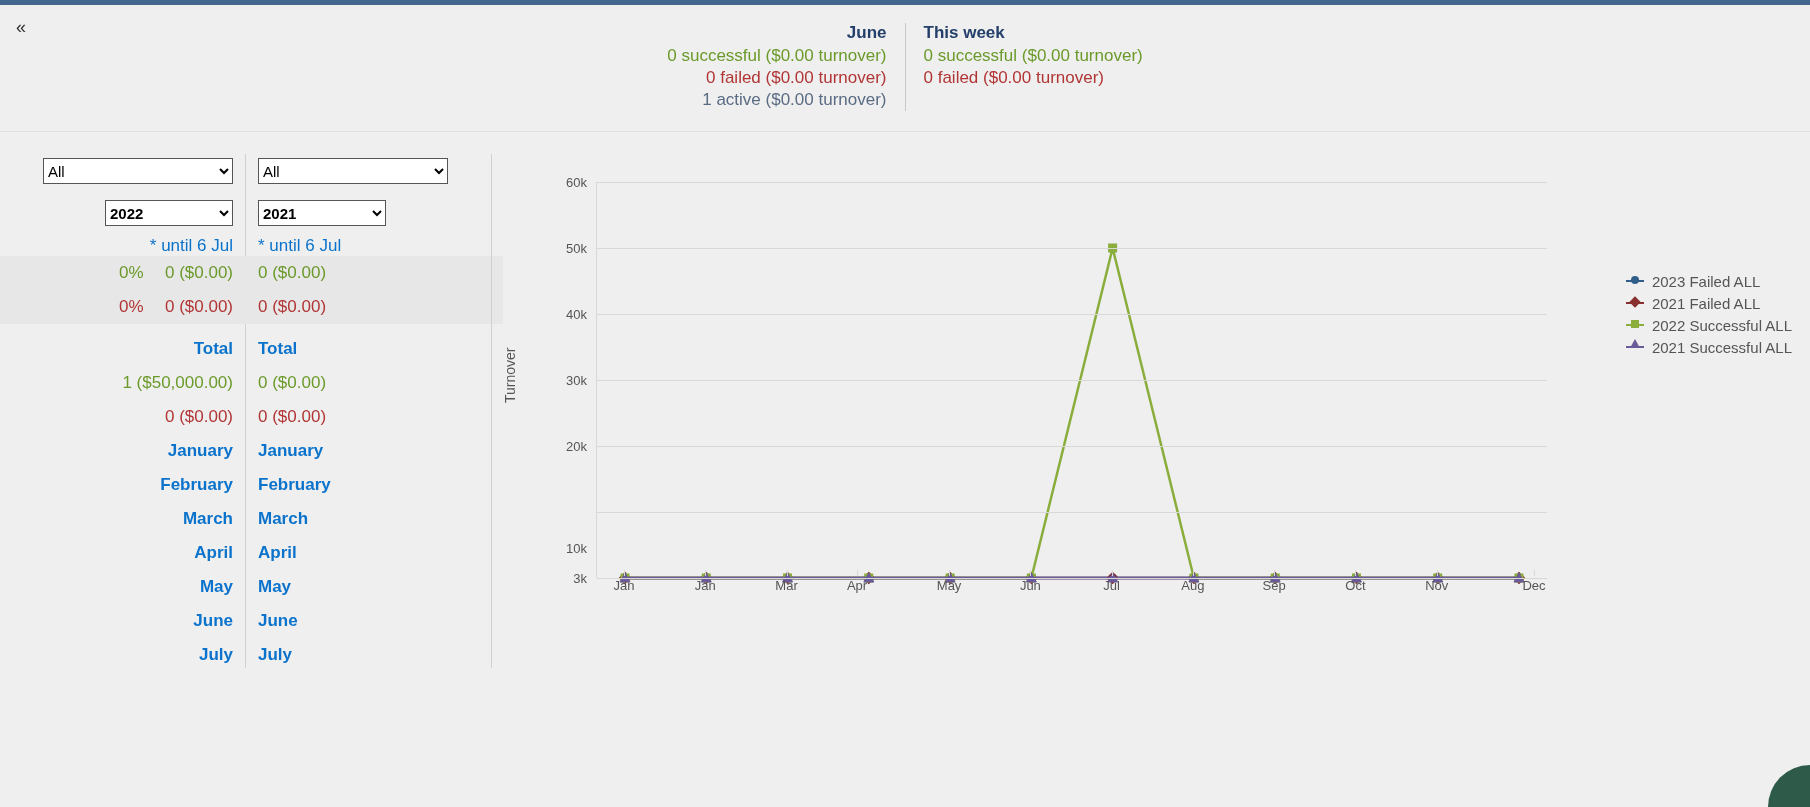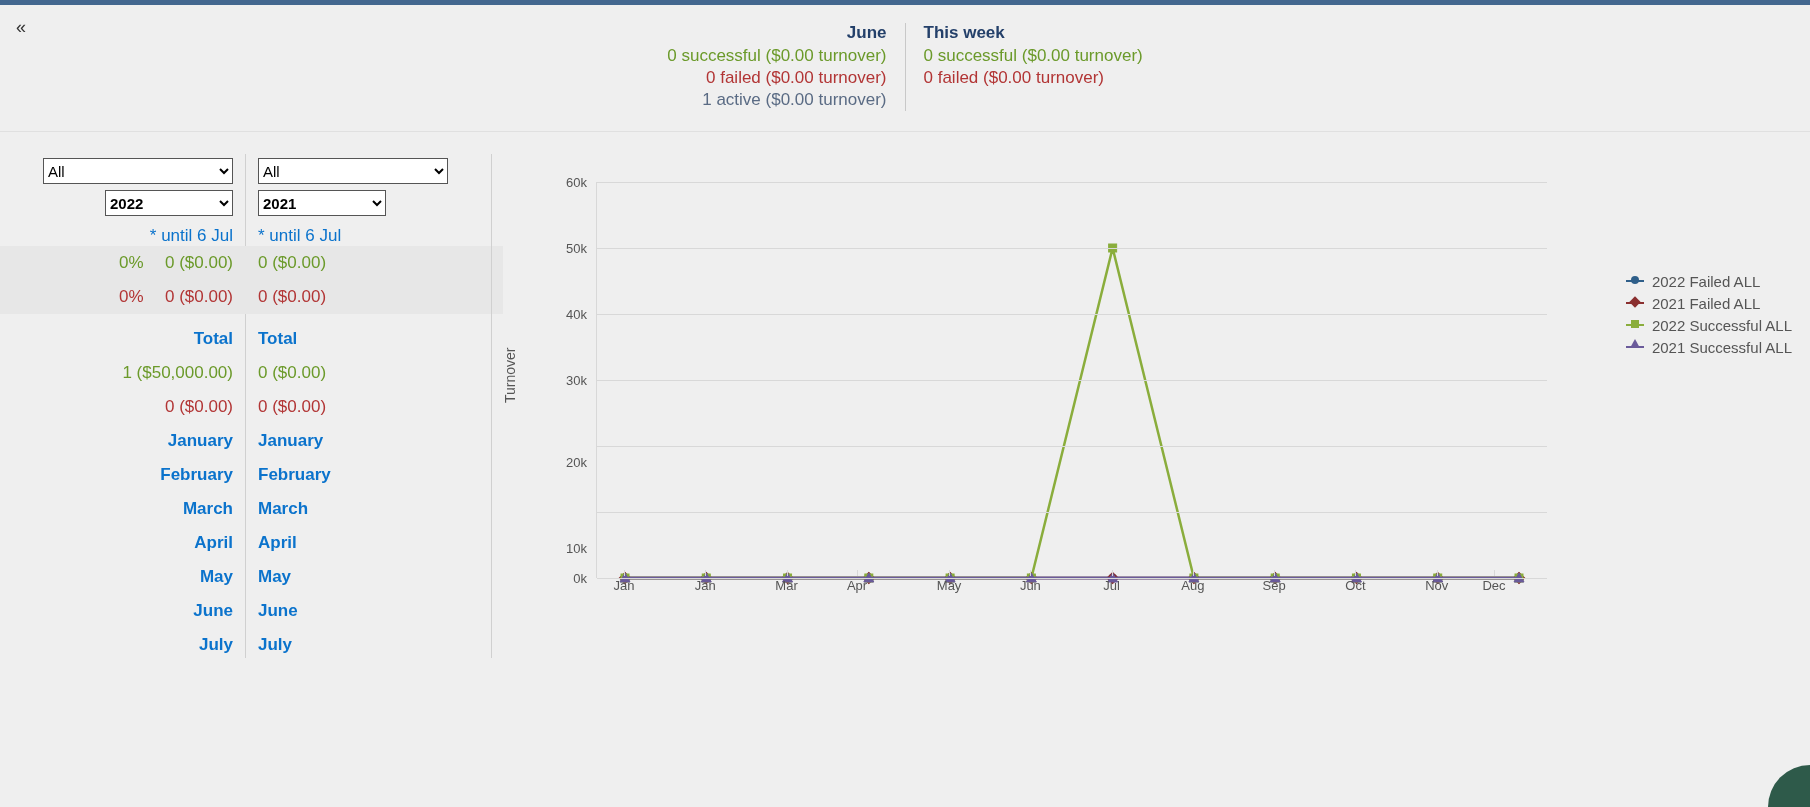--- a/index.html
+++ b/index.html
@@ -30,21 +30,21 @@
   .kpi .a{color:var(--muted);font-size:17px;line-height:22px;}
   .hr{height:1px;background:#e0e0e0;margin:20px 0 0 0;}
   
   .body{display:flex;align-items:stretch;margin-top:18px;}
   .side{display:flex;}
   .col{width:245px;padding:0;}
   .col-inner{padding:8px 12px 0 12px;}
   .vline{width:1px;background:#d0d0d0;margin:4px 0;}
   select{font-family:inherit;font-size:15px;height:26px;border:1px solid #555;background:#fff;}
   .sel-all{width:190px;display:block;margin-left:auto;margin-right:0;}
-  .sel-year{width:128px;display:block;margin:6px 0 0 auto;font-weight:600;}
+  .sel-year{width:128px;display:block;margin:16px 0 0 auto;font-weight:600;}
   .colB .sel-all,.colB .sel-year{margin-left:0;margin-right:auto;}
   .until{color:var(--blue);font-size:17px;margin-top:10px;}
   .colA .until{text-align:right;}
   .row{display:flex;justify-content:flex-end;align-items:center;height:34px;font-size:17px;}
   .colB .row{justify-content:flex-start;}
   .row .pct{width:46px;text-align:left;}
   .row .val{}
   .row.green{color:var(--green);}
   .row.red{color:var(--red);}
   .row.link{color:var(--blue);font-weight:600;}
@@ -269,40 +269,40 @@
               <polygon points="353.09090909090907,391 348.09090909090907,400 358.09090909090907,400" fill="#6a5a9a" stroke="#6a5a9a"></polygon>
               <polygon points="434.3636363636363,391 429.3636363636363,400 439.3636363636363,400" fill="#6a5a9a" stroke="#6a5a9a"></polygon>
               <polygon points="515.6363636363636,391 510.6363636363636,400 520.6363636363636,400" fill="#6a5a9a" stroke="#6a5a9a"></polygon>
               <polygon points="596.9090909090909,391 591.9090909090909,400 601.9090909090909,400" fill="#6a5a9a" stroke="#6a5a9a"></polygon>
               <polygon points="678.1818181818181,391 673.1818181818181,400 683.1818181818181,400" fill="#6a5a9a" stroke="#6a5a9a"></polygon>
               <polygon points="759.4545454545454,391 754.4545454545454,400 764.4545454545454,400" fill="#6a5a9a" stroke="#6a5a9a"></polygon>
               <polygon points="840.7272727272726,391 835.7272727272726,400 845.7272727272726,400" fill="#6a5a9a" stroke="#6a5a9a"></polygon>
               <polygon points="921.9999999999999,391 916.9999999999999,400 926.9999999999999,400" fill="#6a5a9a" stroke="#6a5a9a"></polygon>
             </svg>
       <div class="gridline" style="top: 396px;"></div>
-            <div class="ytick" style="top: 396px;">0k</div>
+            <div class="ytick" style="top: 396px;">3k</div>
             <div class="gridline" style="top: 330px;"></div>
             <div class="ytick" style="top: 330px; margin-top: 36px;">10k</div>
             <div class="gridline" style="top: 264px;"></div>
-            <div class="ytick" style="top: 280px;">20k</div>
+            <div class="ytick" style="top: 264px;">20k</div>
             <div class="gridline" style="top: 198px;"></div>
             <div class="ytick" style="top: 198px;">30k</div>
             <div class="gridline" style="top: 132px;"></div>
             <div class="ytick" style="top: 132px;">40k</div>
             <div class="gridline" style="top: 66px;"></div>
             <div class="ytick" style="top: 66px;">50k</div>
             <div class="gridline" style="top: 0px;"></div>
             <div class="ytick" style="top: 0px;">60k</div>
           </div>
       <div class="legend" id="legend">
             <div class="legend-item">
               <span class="sw circle" style="background: rgb(47, 95, 138); color: rgb(47, 95, 138); position: relative; display: inline-block; width: 18px;">
                 <span style="position: absolute; left: 5px; top: -4px; width: 8px; height: 8px; background: rgb(47, 95, 138); border-radius: 50%;"></span>
               </span>
-              <span>2022 Failed ALL</span>
+              <span>2023 Failed ALL</span>
             </div>
             <div class="legend-item">
               <span class="sw diamond" style="background: rgb(138, 47, 47); color: rgb(138, 47, 47); position: relative; display: inline-block; width: 18px;">
                 <span style="position: absolute; left: 5px; top: -4px; width: 8px; height: 8px; background: rgb(138, 47, 47); transform: rotate(45deg);"></span>
               </span>
               <span>2021 Failed ALL</span>
             </div>
             <div class="legend-item">
               <span class="sw square" style="background: rgb(138, 173, 60); color: rgb(138, 173, 60); position: relative; display: inline-block; width: 18px;">
                 <span style="position: absolute; left: 5px; top: -4px; width: 8px; height: 8px; background: rgb(138, 173, 60);"></span>
@@ -320,20 +320,20 @@
           <div class="xtick" style="left: 183.273px;">Jan</div>
           <div class="xtick" style="left: 264.545px;">Mar</div>
           <div class="xtick" style="left: 335px;">Apr</div>
           <div class="xtick" style="left: 427.091px;">May</div>
           <div class="xtick" style="left: 508.364px;">Jun</div>
           <div class="xtick" style="left: 589.636px;">Jul</div>
           <div class="xtick" style="left: 670.909px;">Aug</div>
           <div class="xtick" style="left: 752.182px;">Sep</div>
           <div class="xtick" style="left: 833.455px;">Oct</div>
           <div class="xtick" style="left: 914.727px;">Nov</div>
-          <div class="xtick" style="left: 972px; text-align: center;">Dec</div>
+          <div class="xtick" style="left: 1012px; text-align: center;">Dec</div>
         </div>
   </div>
 </div>
 
 <div class="fab"></div>
 
 </div>
 
 </body></html>

